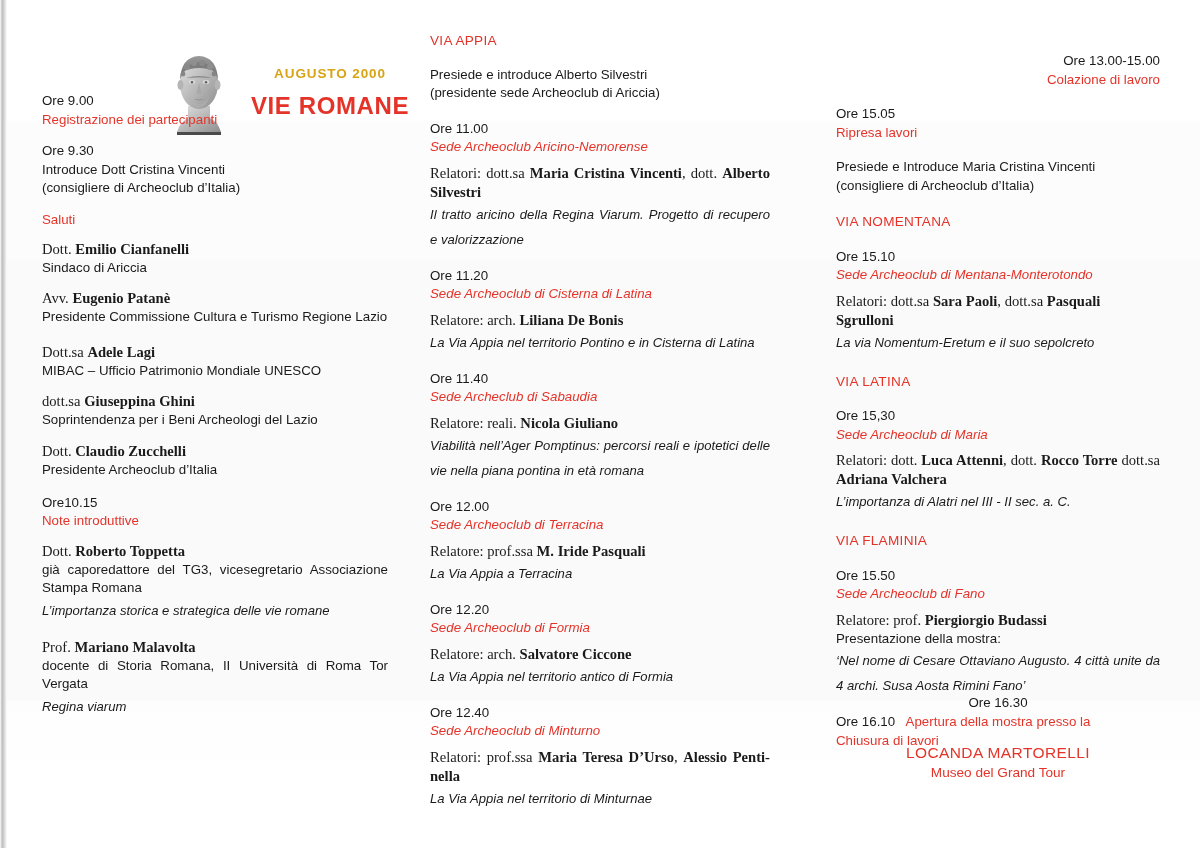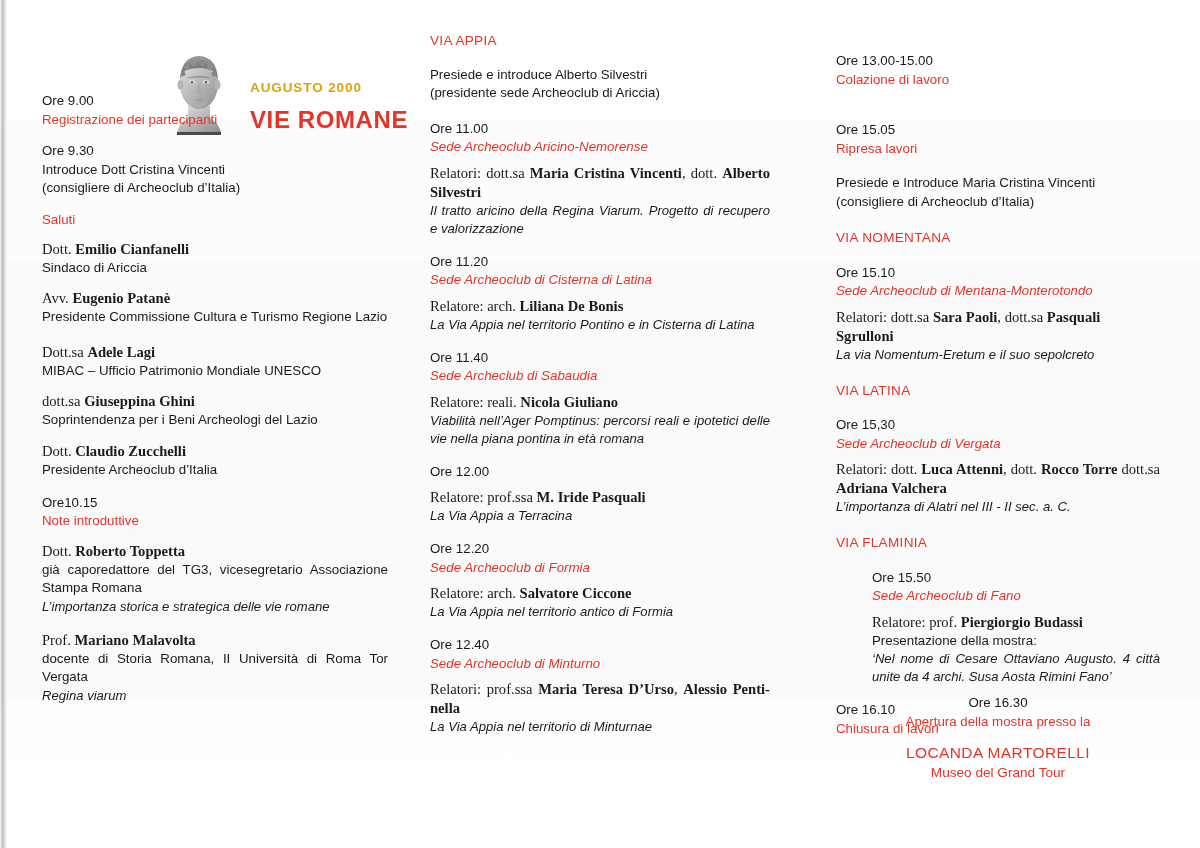--- a/index.html
+++ b/index.html
@@ -67,23 +67,23 @@
   .bust {
     position: absolute;
     left: 8px;
     top: 0px;
     width: 62px;
     height: 92px;
   }
   .masthead-text {
     position: absolute;
     left: 90px;
-    top: 36px;
+    top: 22px;
     width: 160px;
-    text-align: left;
+    text-align: center;
   }
   .augusto {
     font-size: 13.5px;
     font-weight: bold;
     letter-spacing: 0.9px;
     color: #d8a414;
     font-family: "Liberation Sans", sans-serif;
   }
   .vieromane {
     margin-top: 11px;
@@ -115,21 +115,21 @@
   }
   .sec-head {
     color: #e4342a;
     font-size: 13.6px;
     line-height: 18.5px;
     letter-spacing: 0.3px;
   }
   .ital {
     font-style: italic;
     font-size: 13.1px;
-    line-height: 18px;
+    line-height: 25px;
     text-align: justify;
   }
   .serif {
     font-family: "Liberation Serif", serif;
     font-size: 14.6px;
     line-height: 19px;
   }
   .serif b { font-weight: bold; }
   .just { text-align: justify; }
   .plain {
@@ -316,20 +316,21 @@
       <div class="time">Ore 11.40</div>
       <div class="red-ital">Sede Archeclub di Sabaudia</div>
       <div class="serif" style="margin-top:7px;">
         <span>Relatore: reali. </span><b>Nicola Giuliano</b>
       </div>
       <div class="ital">Viabilità nell’Ager Pomptinus: percorsi reali e ipotetici delle vie nella piana pontina in età romana</div>
     </div>
 
     <div class="blk" style="margin-bottom:15px;">
       <div class="time">Ore 12.00</div>
+      <div class="red-ital">Sede Archeoclub di Terracina</div>
       <div class="serif" style="margin-top:7px;">
         <span>Relatore: prof.ssa </span><b>M. Iride Pasquali</b>
       </div>
       <div class="ital">La Via Appia a Terracina</div>
     </div>
 
     <div class="blk" style="margin-bottom:15px;">
       <div class="time">Ore 12.20</div>
       <div class="red-ital">Sede Archeoclub di Formia</div>
       <div class="serif" style="margin-top:7px;">
@@ -343,21 +344,21 @@
       <div class="red-ital">Sede Archeoclub di Minturno</div>
       <div class="serif just" style="margin-top:7px;">
         <span>Relatori: prof.ssa </span><b>Maria Teresa D’Urso</b><span>, </span><b>Alessio Penti-nella</b>
       </div>
       <div class="ital">La Via Appia nel territorio di Minturnae</div>
     </div>
   </div>
 
   <div class="col col-right" style="padding-top:52px;">
 
-    <div class="blk" style="margin-bottom:32px;">
+    <div class="blk" style="margin-bottom:16px;text-align:right;">
       <div class="time">Ore 13.00-15.00</div>
       <div class="red">Colazione di lavoro</div>
     </div>
 
     <div class="blk" style="margin-bottom:16px;">
       <div class="time">Ore 15.05</div>
       <div class="red">Ripresa lavori</div>
     </div>
 
     <div class="blk" style="margin-bottom:18px;">
@@ -375,31 +376,31 @@
         <span>Relatori: dott.sa </span><b>Sara Paoli</b><span>, dott.sa </span><b>Pasquali Sgrulloni</b>
       </div>
       <div class="ital">La via Nomentum-Eretum e il suo sepolcreto</div>
     </div>
 
     <div class="blk" style="margin-bottom:16px;">
       <div class="sec-head">VIA LATINA</div>
     </div>
     <div class="blk" style="margin-bottom:18px;">
       <div class="time">Ore 15,30</div>
-      <div class="red-ital">Sede Archeoclub di Vergata</div>
+      <div class="red-ital">Sede Archeoclub di Maria</div>
       <div class="serif just" style="margin-top:7px;">
         <span>Relatori: dott. </span><b>Luca Attenni</b><span>,  dott. </span><b>Rocco Torre</b><span> dott.sa </span><b>Adriana Valchera</b>
       </div>
       <div class="ital">L’importanza di Alatri nel III - II sec. a. C.</div>
     </div>
 
     <div class="blk" style="margin-bottom:16px;">
       <div class="sec-head">VIA FLAMINIA</div>
     </div>
-    <div class="blk" style="margin-bottom:15px;margin-left:36px;">
+    <div class="blk" style="margin-bottom:15px;">
       <div class="time">Ore 15.50</div>
       <div class="red-ital">Sede Archeoclub di Fano</div>
       <div class="serif" style="margin-top:7px;">
         <span>Relatore: prof. </span><b>Piergiorgio Budassi</b>
       </div>
       <div class="plain">Presentazione della mostra:</div>
       <div class="ital">‘Nel nome di Cesare Ottaviano Augusto. 4 città unite da 4 archi. Susa Aosta Rimini Fano’</div>
     </div>
 
     <div class="blk">

